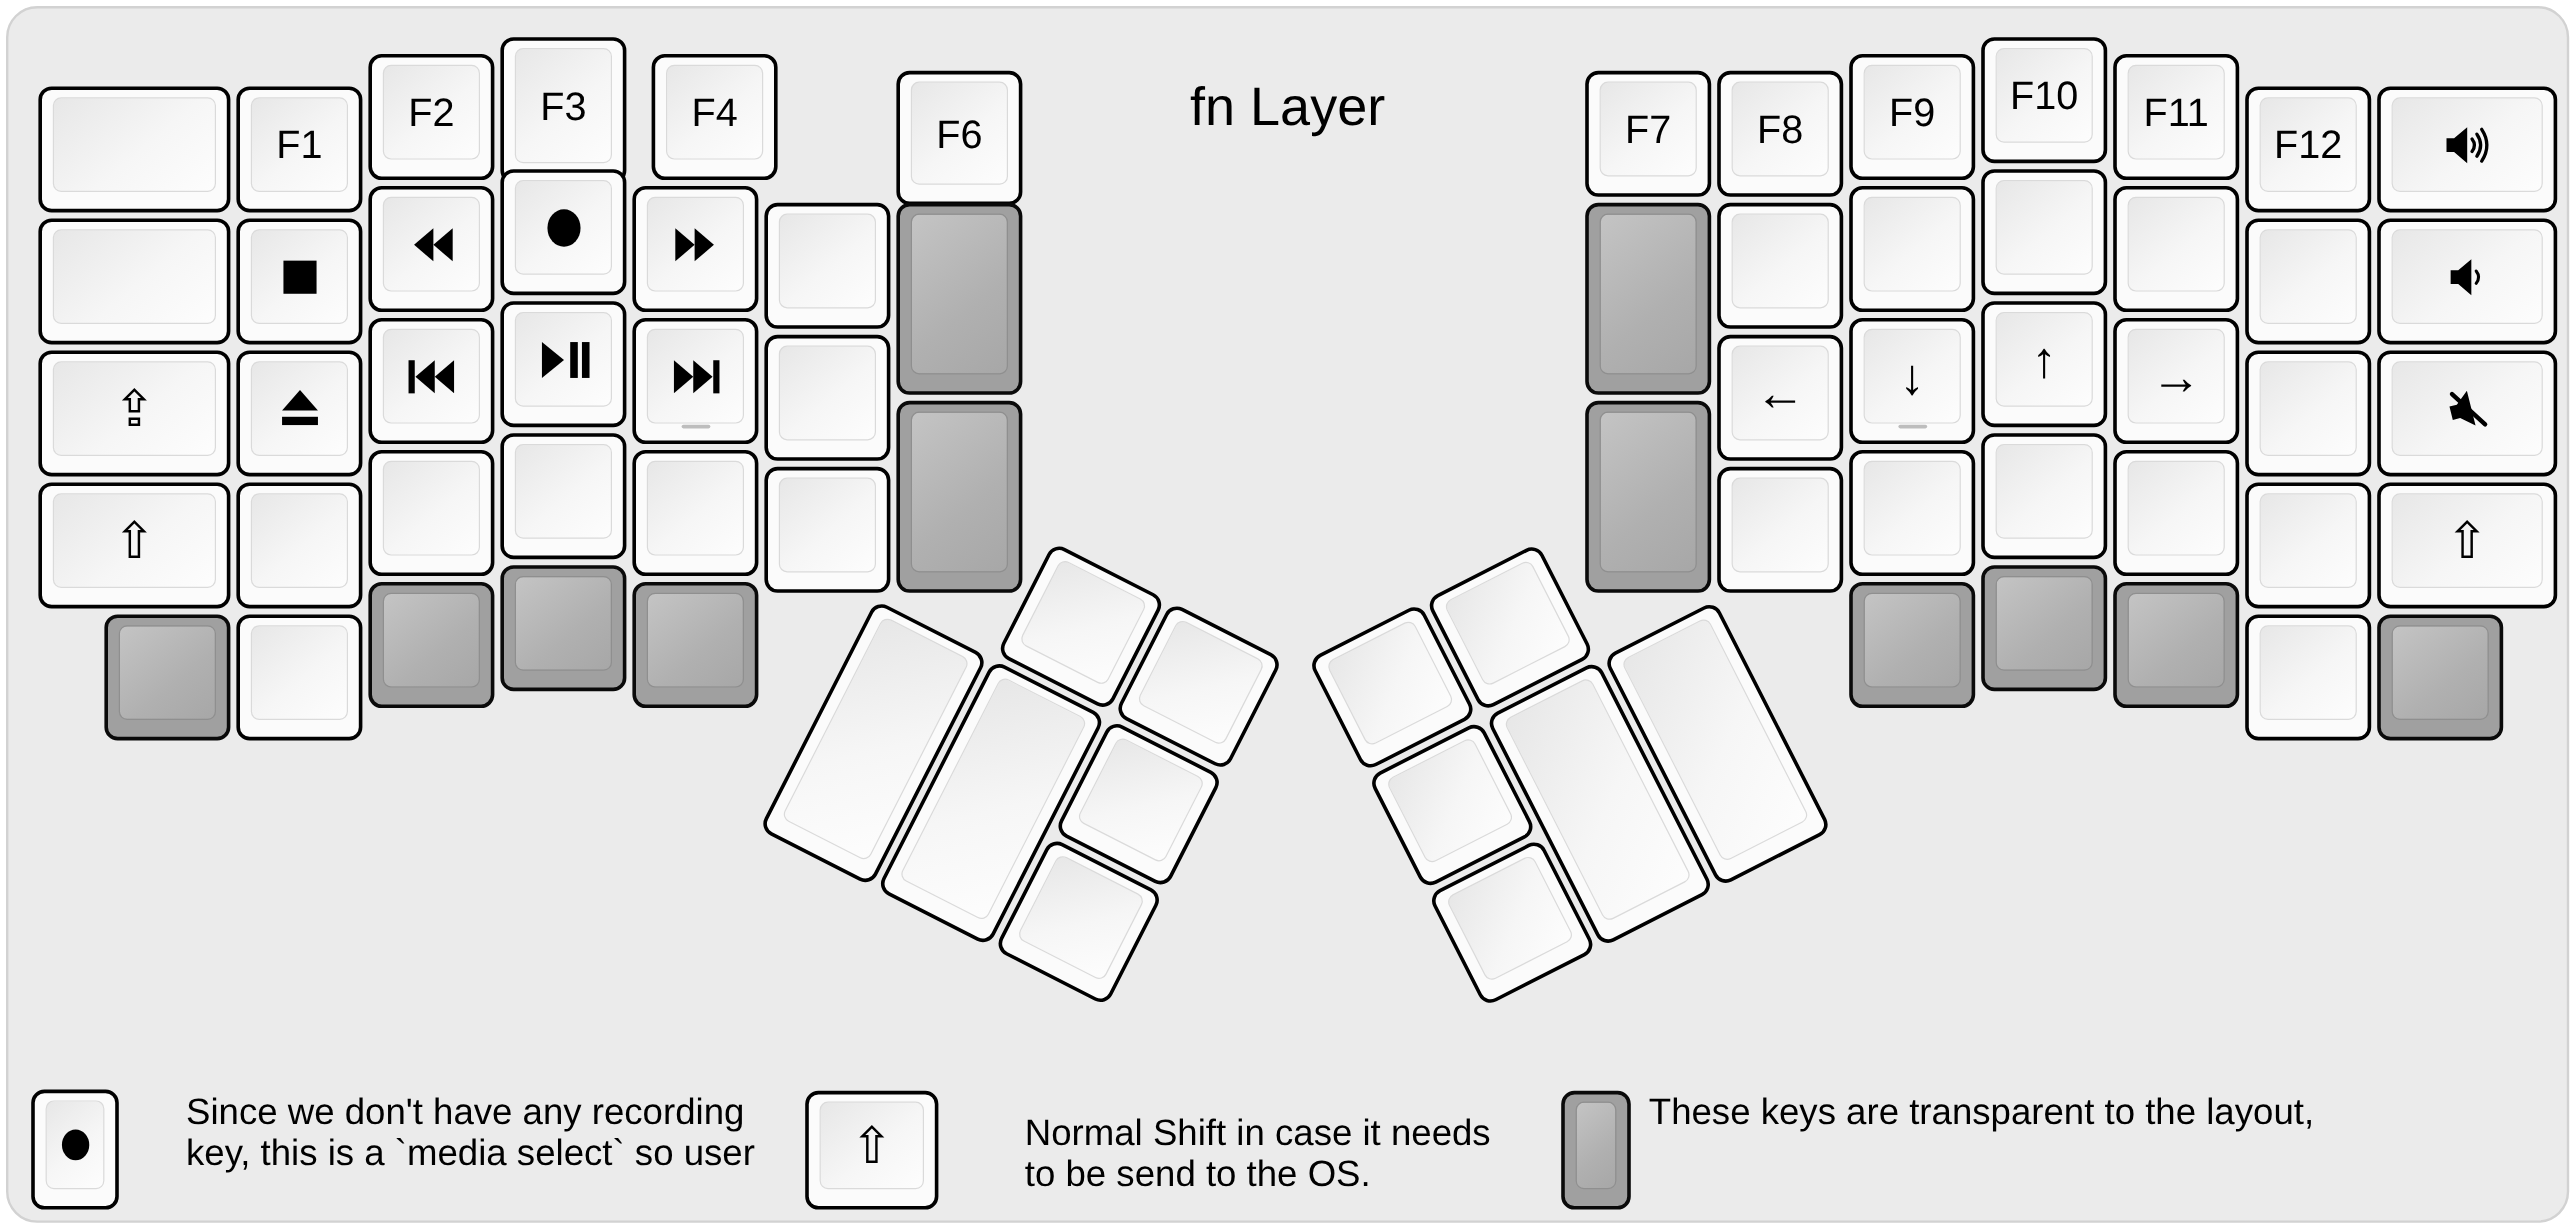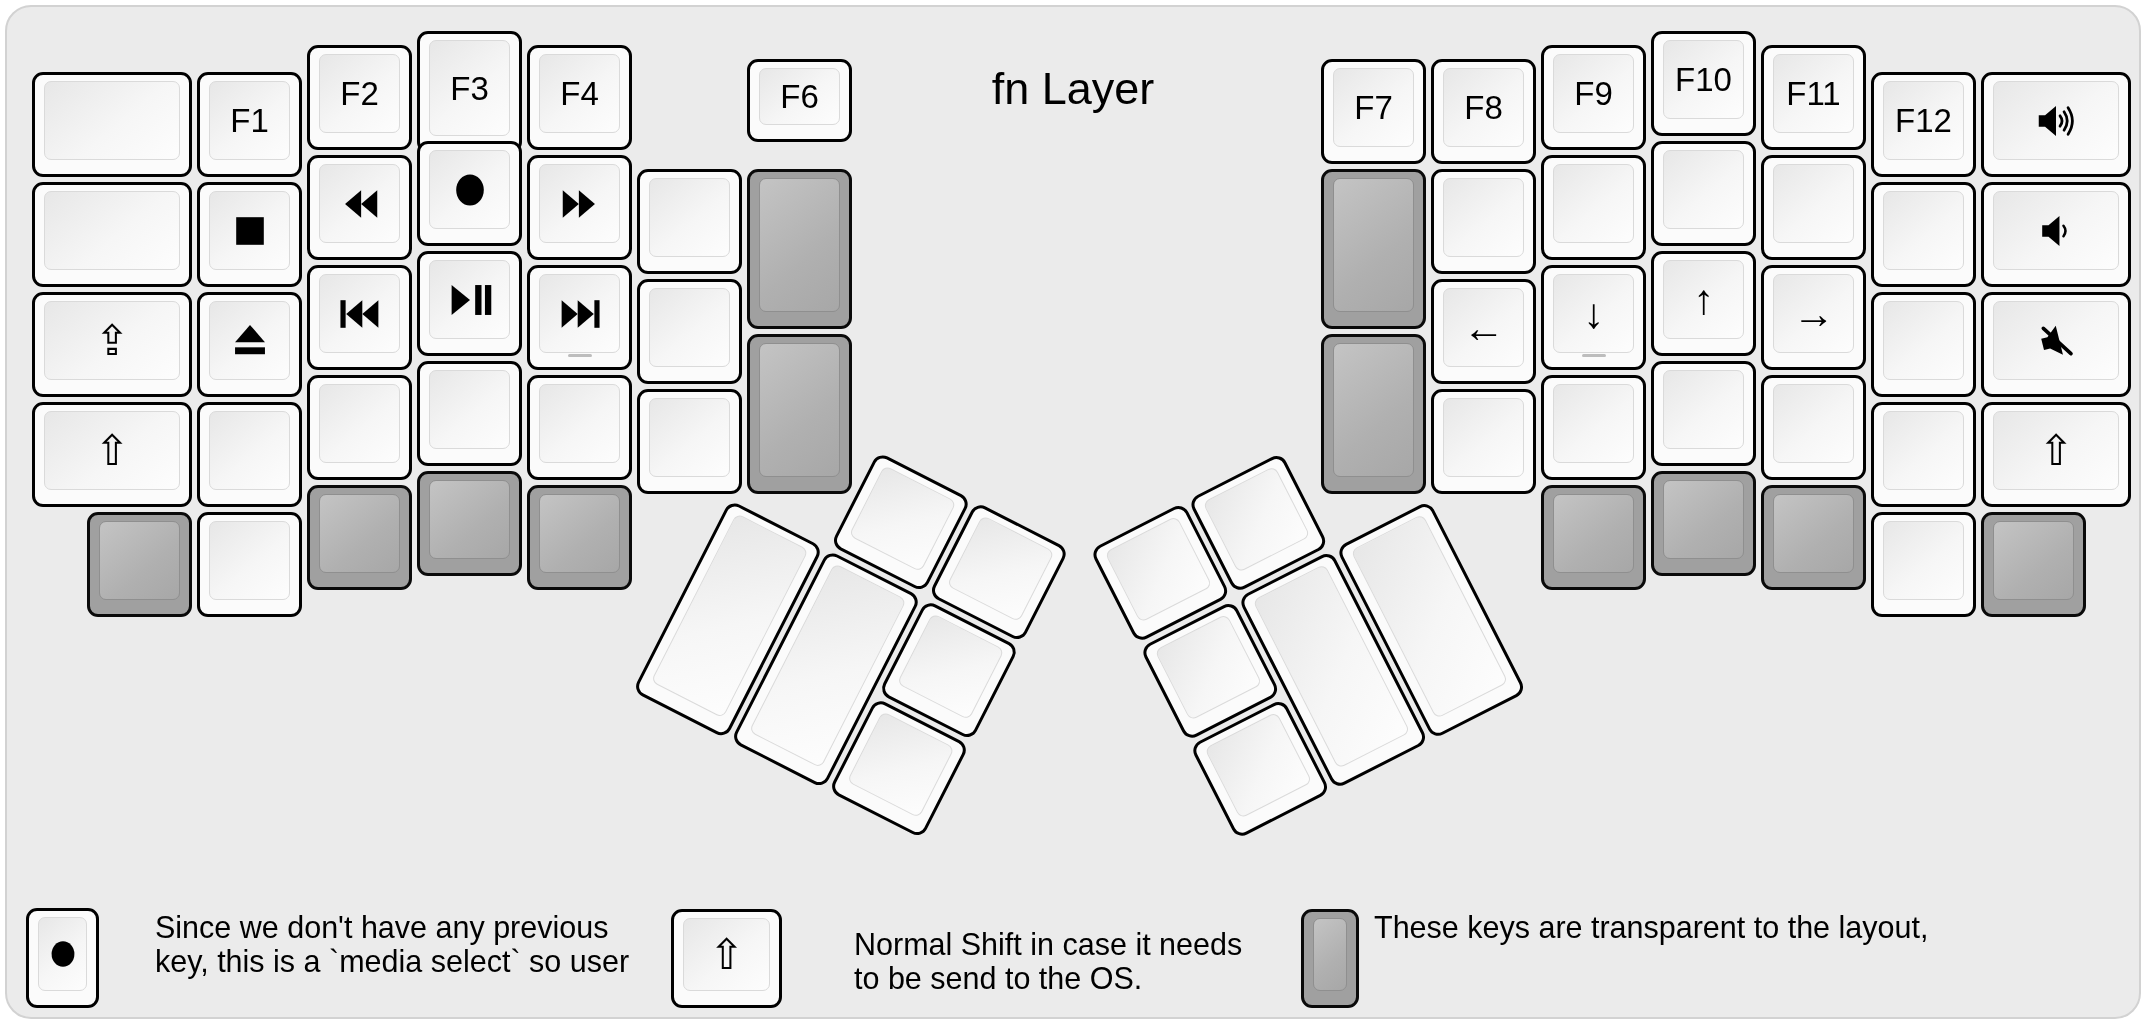--- a/index.html
+++ b/index.html
@@ -70,21 +70,21 @@
         </div>
         <div class="key" style="left: 112px; top: 112px; width: 105px; height: 215px;">
           <div class="face"></div>
         </div>
         <div class="key" style="left: 222px; top: 112px; width: 105px; height: 215px;">
           <div class="face"></div>
         </div>
       </div>
 
     <div class="legend-text" style="left:148px;top:903px;">
-      <div>Since we don't have any previous</div>
+      <div>Since we don't have any recording</div>
       <div>key, this is a `media select` so user</div>
     </div>
     <div class="legend-text" style="left:847px;top:920px;">
       <div>Normal Shift in case it needs</div>
       <div>to be send to the OS.</div>
     </div>
     <div class="legend-text" style="left:1367px;top:903px;">
       <div>These keys are transparent to the layout,</div>
     </div>
   <div class="key" style="left: 25px; top: 65px; width: 160px; height: 105px;">
@@ -192,21 +192,21 @@
             </svg>
           </span>
         </div>
       </div>
       <div class="key" style="left: 410px; top: 354px; width: 105px; height: 105px;">
         <div class="face"></div>
       </div>
       <div class="key gray" style="left: 410px; top: 464px; width: 105px; height: 105px;">
         <div class="face"></div>
       </div>
-      <div class="key" style="left: 520px; top: 38px; width: 105px; height: 105px;">
+      <div class="key" style="left: 536px; top: 38px; width: 105px; height: 105px;">
         <div class="face">
           <span class="label">F4</span>
         </div>
       </div>
       <div class="key" style="left: 520px; top: 148px; width: 105px; height: 105px;">
         <div class="face">
           <span>
             <svg viewBox="0 0 40 40" width="46" height="46" fill="#000">
               <path d="M5 8 L19 20 L5 32 Z"></path>
               <path d="M19 8 L33 20 L19 32 Z"></path>
@@ -234,21 +234,21 @@
       </div>
       <div class="key" style="left: 630px; top: 162px; width: 105px; height: 105px;">
         <div class="face"></div>
       </div>
       <div class="key" style="left: 630px; top: 272px; width: 105px; height: 105px;">
         <div class="face"></div>
       </div>
       <div class="key" style="left: 630px; top: 382px; width: 105px; height: 105px;">
         <div class="face"></div>
       </div>
-      <div class="key" style="left: 740px; top: 52px; width: 105px; height: 83px;">
+      <div class="key" style="left: 740px; top: 52px; width: 105px; height: 112px;">
         <div class="face">
           <span class="label">F6</span>
         </div>
       </div>
       <div class="key gray" style="left: 740px; top: 162px; width: 105px; height: 160px;">
         <div class="face"></div>
       </div>
       <div class="key gray" style="left: 740px; top: 327px; width: 105px; height: 160px;">
         <div class="face"></div>
       </div>

